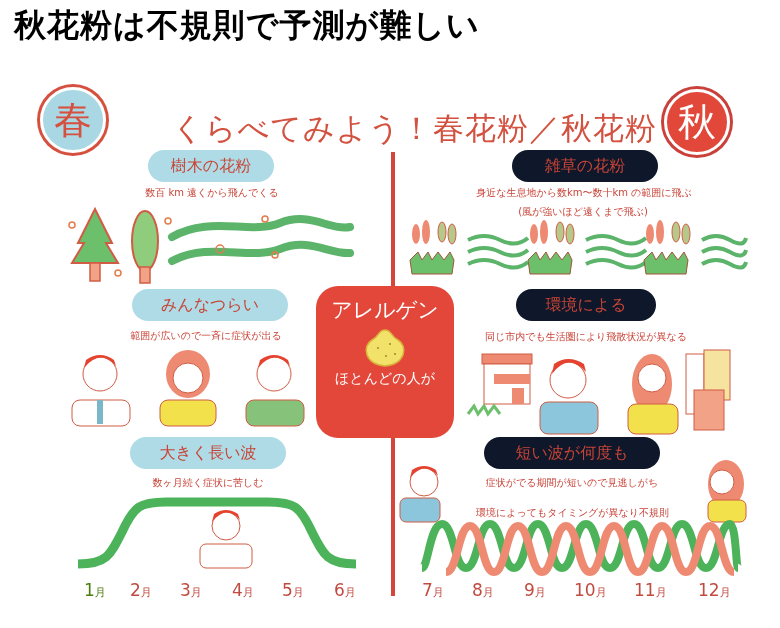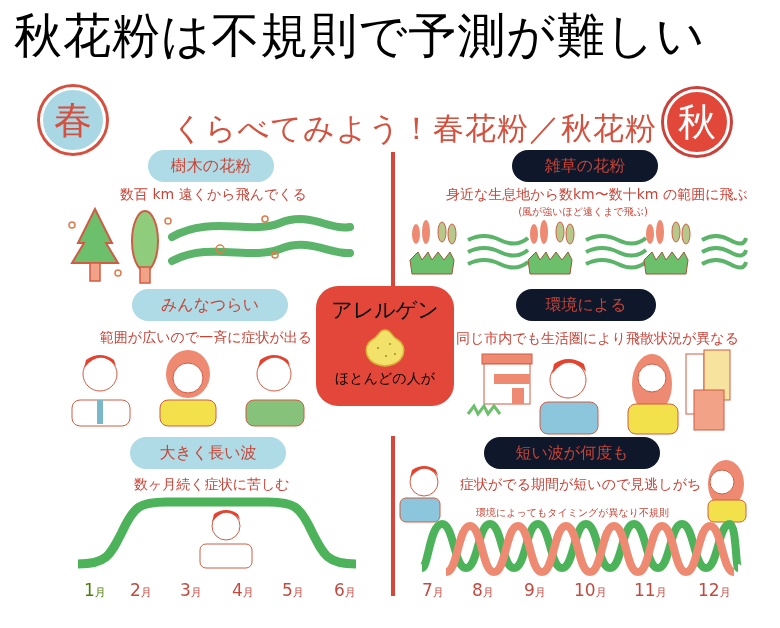--- a/index.html
+++ b/index.html
@@ -1,30 +1,30 @@
 <!DOCTYPE html>
 <html><head>
 <meta charset="utf-8">
 <style>
 *{box-sizing:border-box;margin:0;padding:0}
 body{width:780px;height:628px;background:#fff;font-family:"DejaVu Sans",sans-serif;position:relative;overflow:hidden}
-.headline{position:absolute;left:14px;top:4px;font-size:48px;font-weight:normal;color:#000;letter-spacing:1px;font-family:"DejaVu Sans",sans-serif}
+.headline{position:absolute;left:14px;top:4px;font-size:32px;font-weight:bold;color:#000;letter-spacing:1px;font-family:"DejaVu Sans",sans-serif}
 .card{position:absolute;left:32px;top:80px;width:720px;height:548px;background:#fff}
 .season-circle{position:absolute;width:66px;height:66px;border-radius:50%;display:flex;align-items:center;justify-content:center;font-size:38px}
 .spring-circle{left:40px;top:87px;background:#a9d8e4;border:3px solid #fff;box-shadow:0 0 0 3px #d6503f;color:#d6503f}
 .autumn-circle{left:664px;top:89px;background:#e2483a;border:3px solid #fff;box-shadow:0 0 0 3px #c9413a;color:#fff}
 .compare-title{position:absolute;left:172px;top:108px;font-size:31px;color:#d2513f;letter-spacing:1px}
 .divider{position:absolute;left:391px;top:152px;width:4px;height:136px;background:#d6463a}
 .divider2{position:absolute;left:391px;top:436px;width:4px;height:160px;background:#d6463a}
 .pill{position:absolute;height:32px;border-radius:16px;display:flex;align-items:center;justify-content:center;font-size:16px;color:#c84436}
 .pill-blue{background:#aedbe6}
 .pill-pink{background:#0f172a}
-.sub{position:absolute;font-size:14px;color:#c94438;white-space:nowrap;text-align:center}
+.sub{position:absolute;font-size:10px;color:#c94438;white-space:nowrap;text-align:center}
 .sub-small{font-size:10px}
-.center-box{position:absolute;left:316px;top:286px;width:138px;height:120px;background:#e2473a;border-radius:22px;color:#000000;text-align:center}
+.center-box{position:absolute;left:316px;top:286px;width:138px;height:152px;background:#e2473a;border-radius:22px;color:#ffffff;text-align:center}
 .center-box .l1{font-size:21px;margin-top:12px;line-height:24px}
 .center-box .l2{font-size:14px;line-height:17px}
 .month{position:absolute;white-space:nowrap}
 .month small{font-size:11px}
 svg{position:absolute;overflow:visible}
 </style>
 </head>
 <body>
 
 <div class="headline">秋花粉は不規則で予測が難しい</div>

